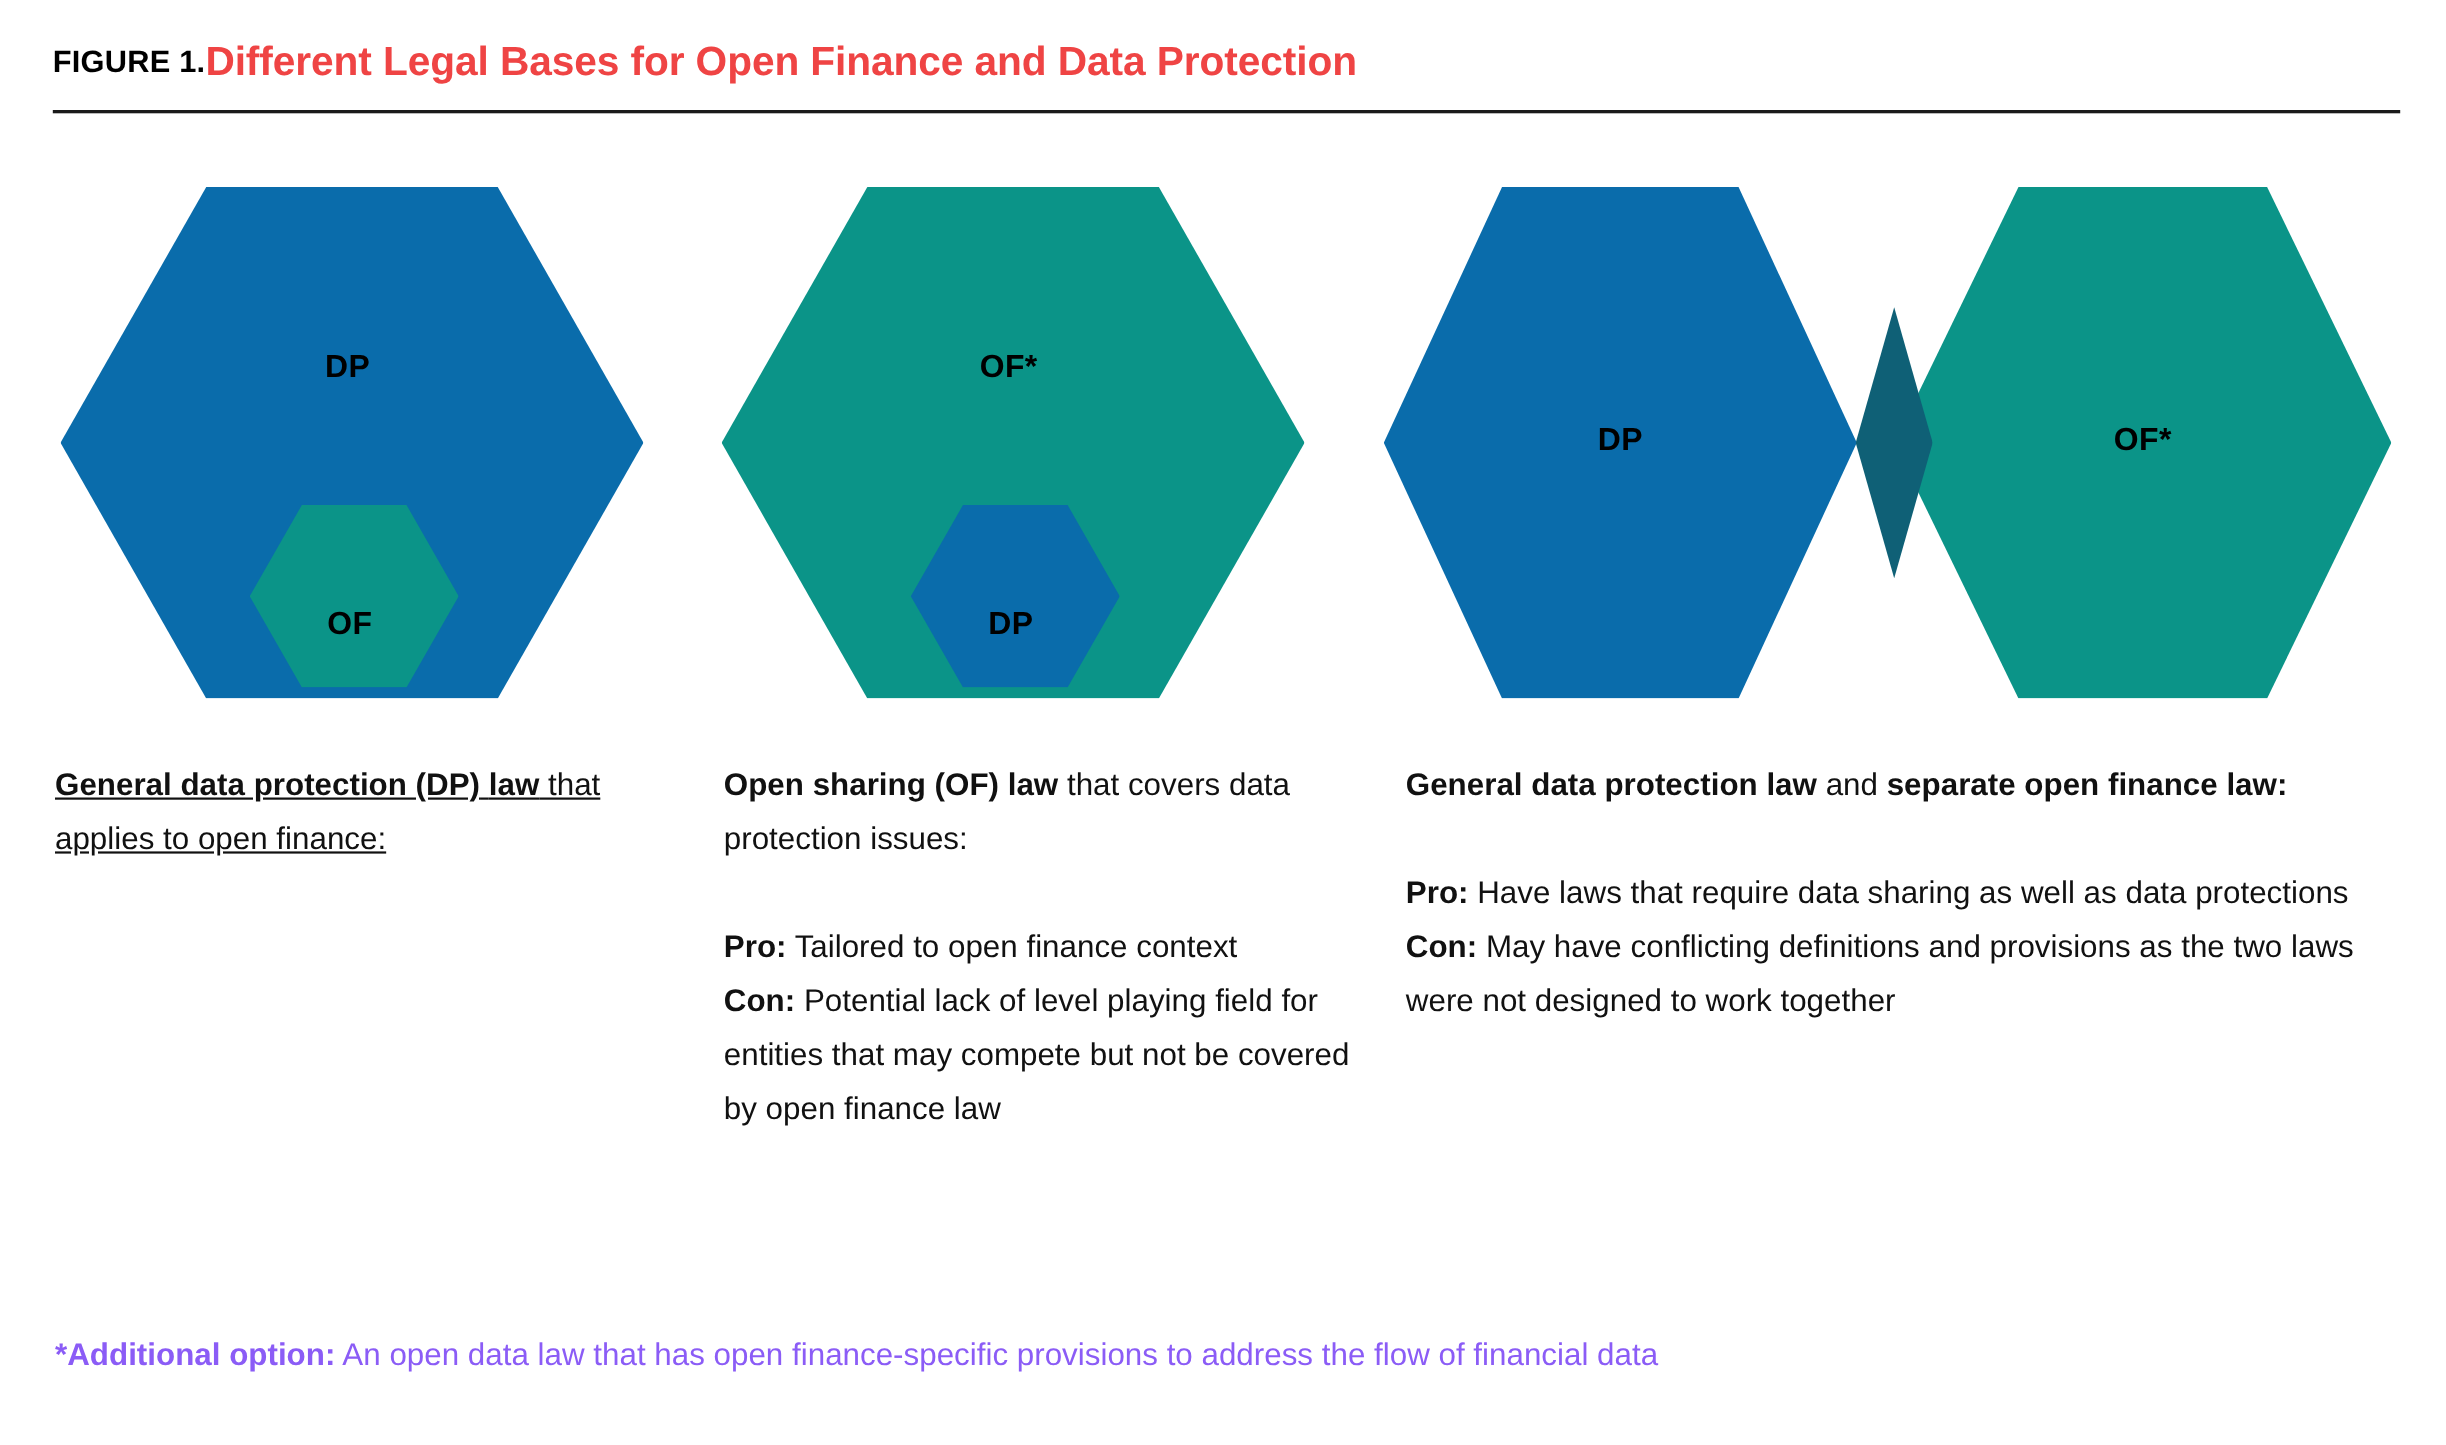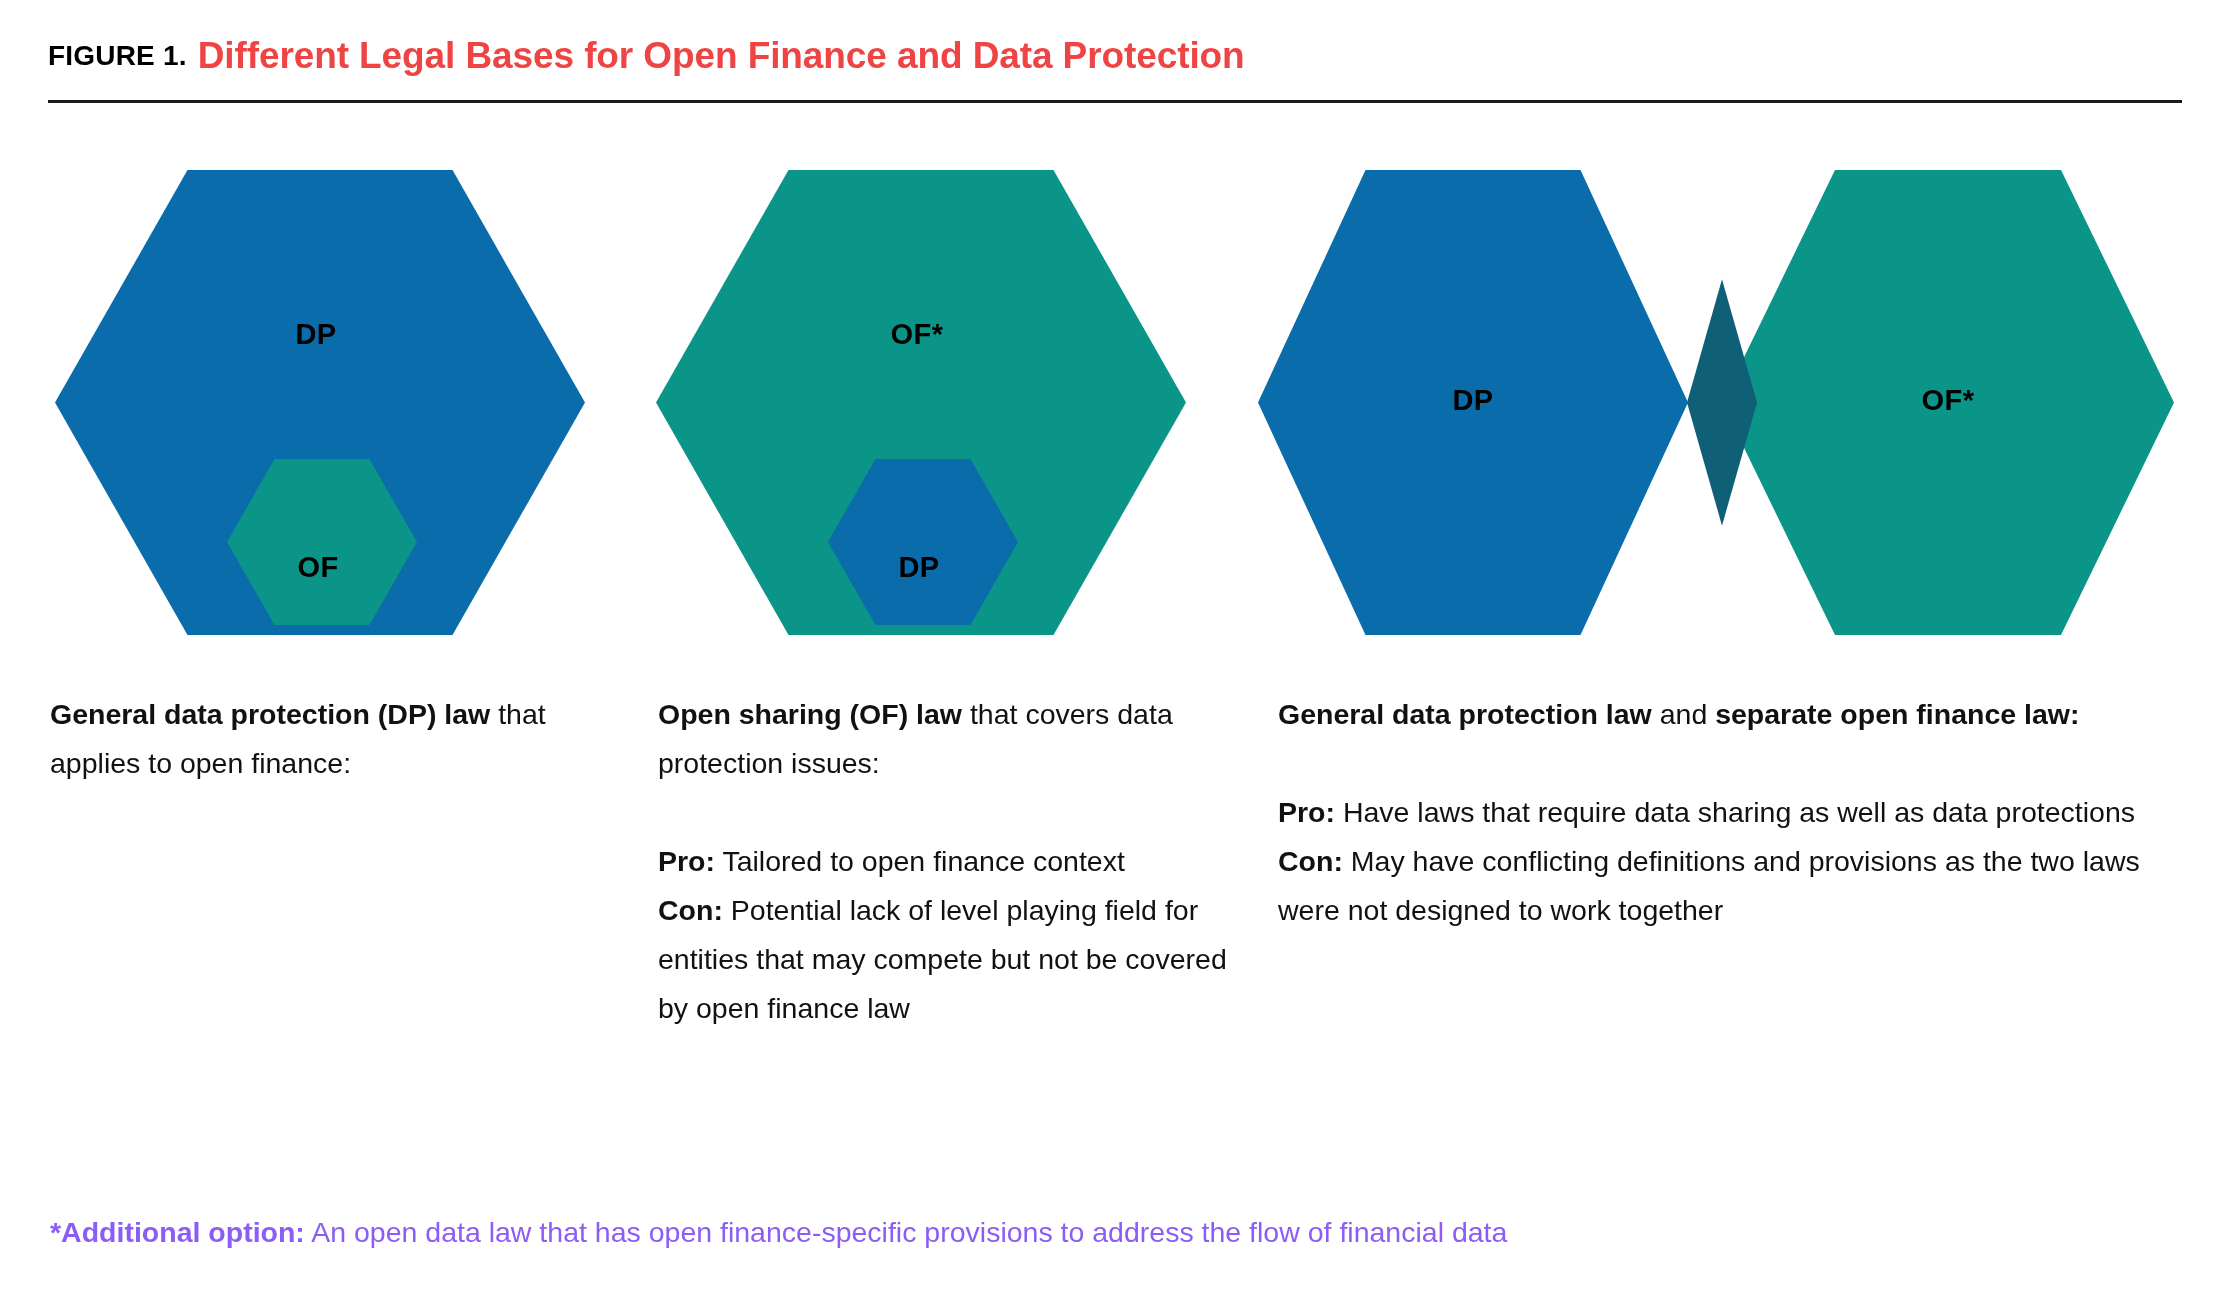--- a/index.html
+++ b/index.html
@@ -9,21 +9,21 @@
     font-family:"Liberation Sans",sans-serif;
     color:#000000;
     overflow:hidden;
     position:relative;
   }
   .page{position:relative;width:2224px;height:1314px;}
 
   
   .header{position:absolute;left:48px;top:36px;width:2136px;}
   .title-line{
-    display:flex;align-items:center;gap:11px;
+    display:flex;align-items:center;
     font-size:30px;line-height:40px;white-space:nowrap;
   }
   .fig-label{font-weight:bold;letter-spacing:.2px;color:#000;font-size:28px;}
   .fig-title{font-weight:bold;color:#ef4444;font-size:37px;letter-spacing:-.1px;}
   .rule{
     position:absolute;left:48px;top:100px;width:2134px;height:0;
     border-top:3px solid #1a1a1a;
   }
 
   
@@ -65,21 +65,21 @@
     -webkit-clip-path:polygon(0% 50%,50% 23.5%,100% 50%,50% 76.5%);
     clip-path:polygon(0% 50%,50% 23.5%,100% 50%,50% 76.5%);
   }
 
   
   .cols{position:absolute;left:0;top:690px;width:2224px;}
   .col{
     position:absolute;top:0;
     font-size:28.5px;line-height:49px;color:#111;
   }
-  .col-1{left:50px;width:570px;}
+  .col-1{left:50px;width:570px;text-decoration:underline;}
   .col-2{left:658px;width:580px;}
   .col-3{left:1278px;width:900px;}
   .para{margin:0;}
   .para.spaced{margin-top:49px;}
   .para b{font-weight:bold;}
 
   
   .footnote{
     position:absolute;left:50px;top:1212px;width:2130px;
     font-size:28.5px;line-height:40px;color:#8b5cf6;

